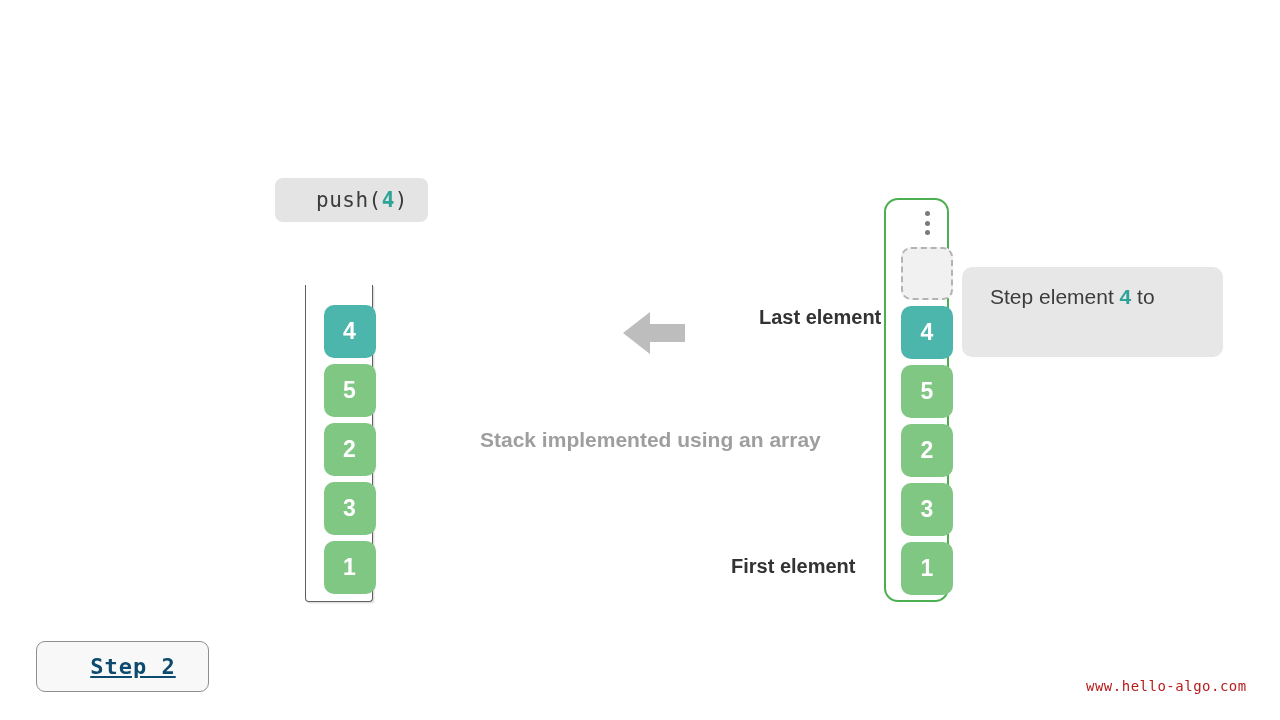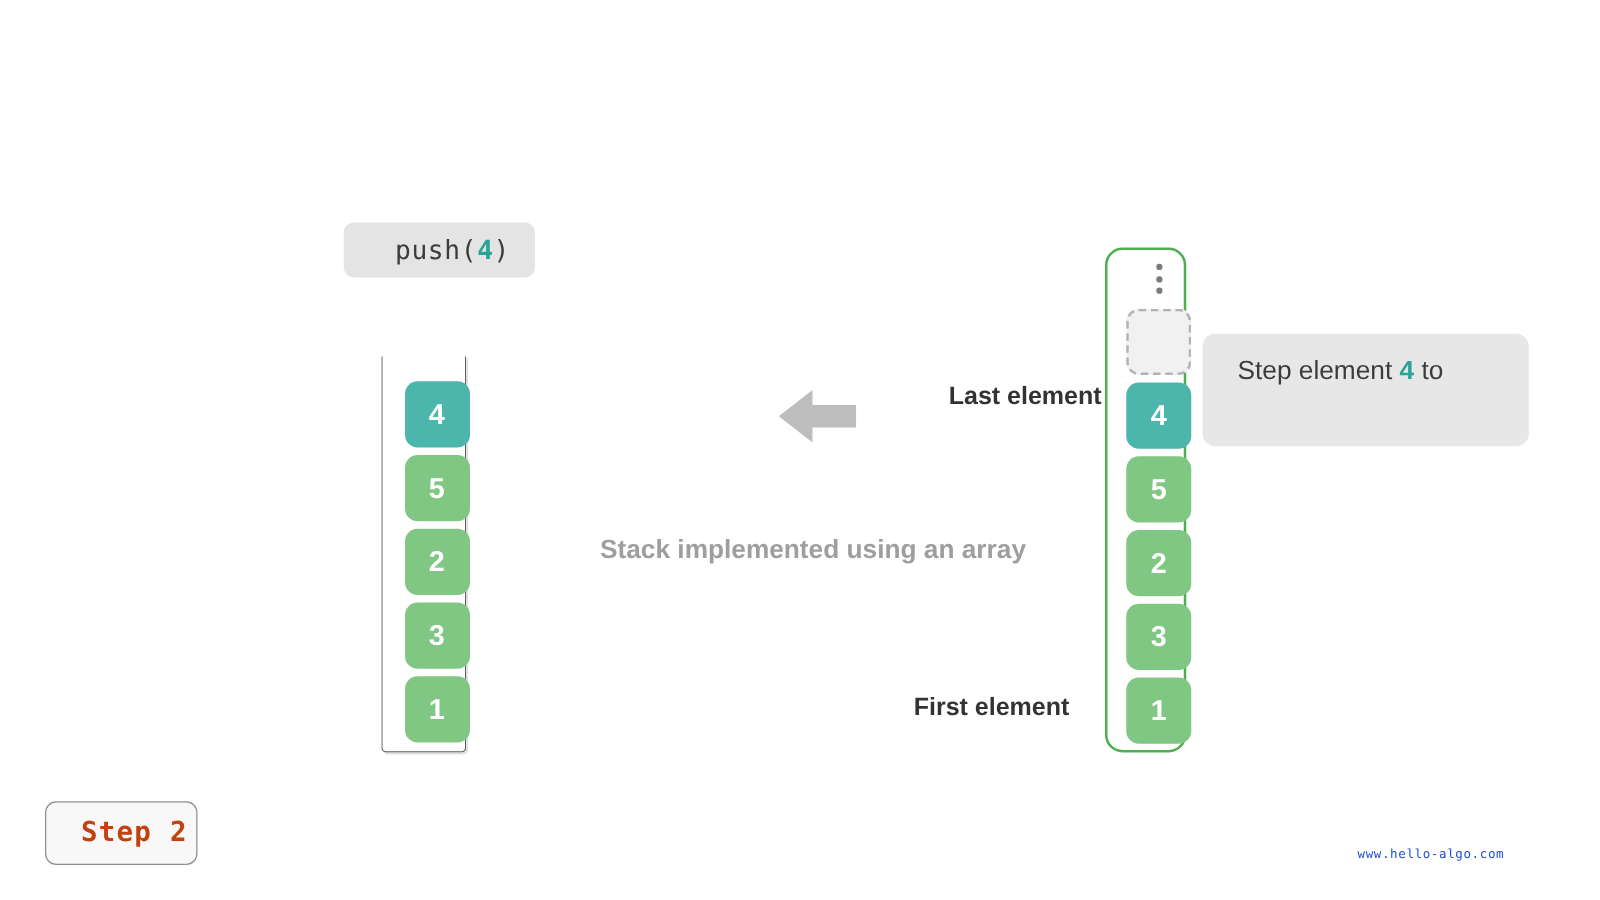--- a/index.html
+++ b/index.html
@@ -60,31 +60,31 @@
 
   
   .tooltip{
     left:962px;top:267px;width:261px;height:90px;box-sizing:border-box;
     background:#e7e7e7;border-radius:10px;
     padding:15px 0 0 28px;font-size:21px;line-height:30px;color:#3c3c3c;
   }
 
   
   .step-badge{
-    left:36px;top:641px;width:122px;height:51px;box-sizing:border-box;
+    left:36px;top:641px;width:173px;height:51px;box-sizing:border-box;
     background:#f8f8f8;border:1.5px solid #8f8f8f;border-radius:9px;
     display:flex;align-items:center;justify-content:center;
     font-family:"DejaVu Sans Mono", monospace;font-size:22px;font-weight:600;
-    color:#c2410c;letter-spacing:1px;
+    color:#0c4a6e;letter-spacing:1px;text-decoration:underline;
   }
 
   
   .watermark{
     left:1065px;top:678px;
-    font-family:"DejaVu Sans Mono", monospace;font-size:10px;color:#1d4ed8;
+    font-family:"DejaVu Sans Mono", monospace;font-size:14px;color:#b91c1c;
     letter-spacing:0.5px;
   }
 </style>
 </head>
 <body>
 
 <div>
 
   <div class="abs push-label">
     <span>push(</span>

